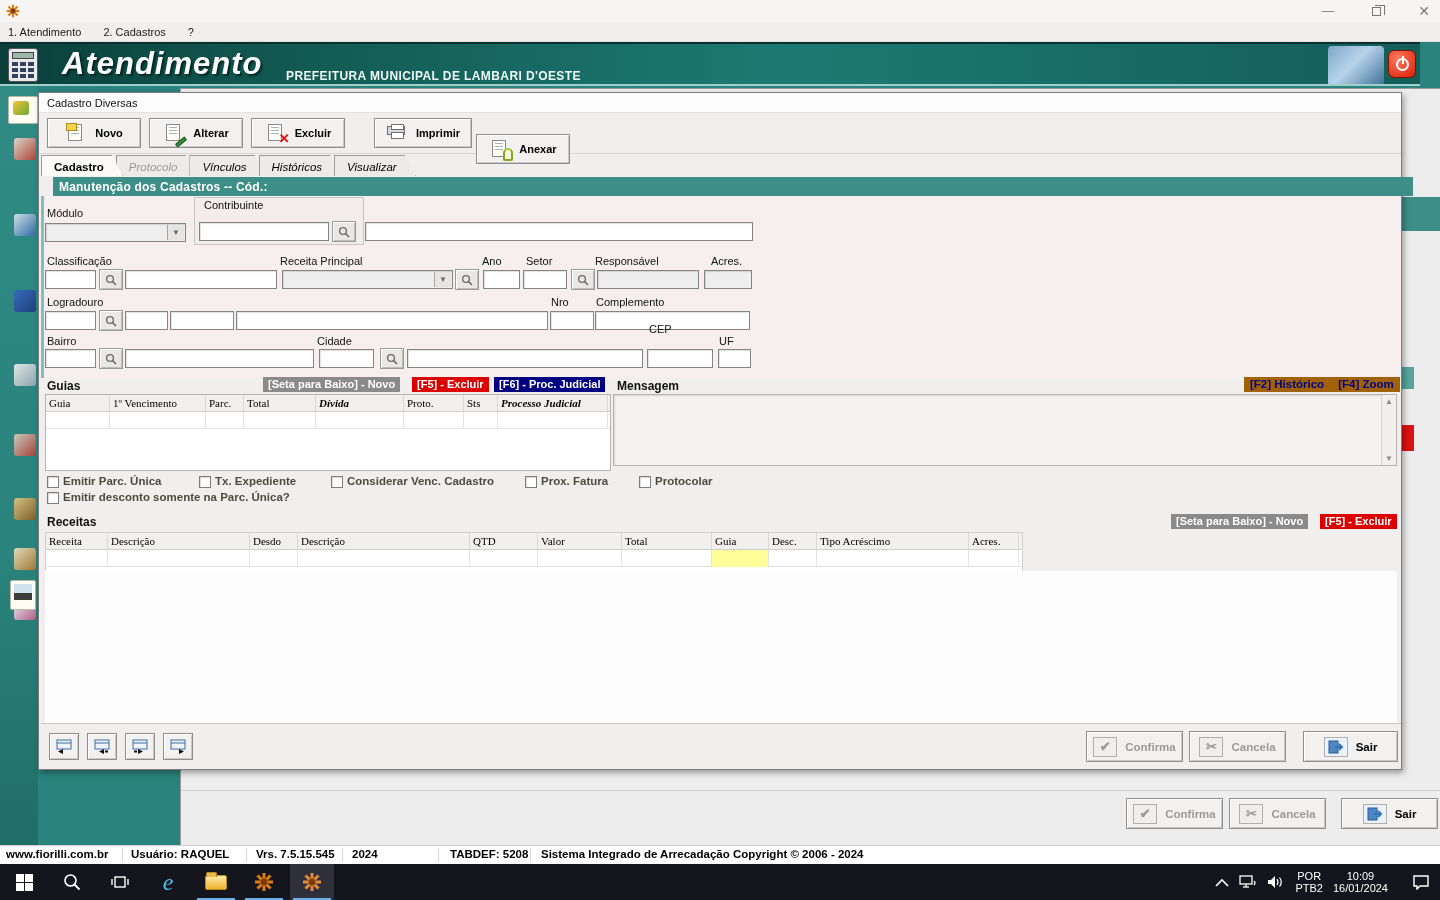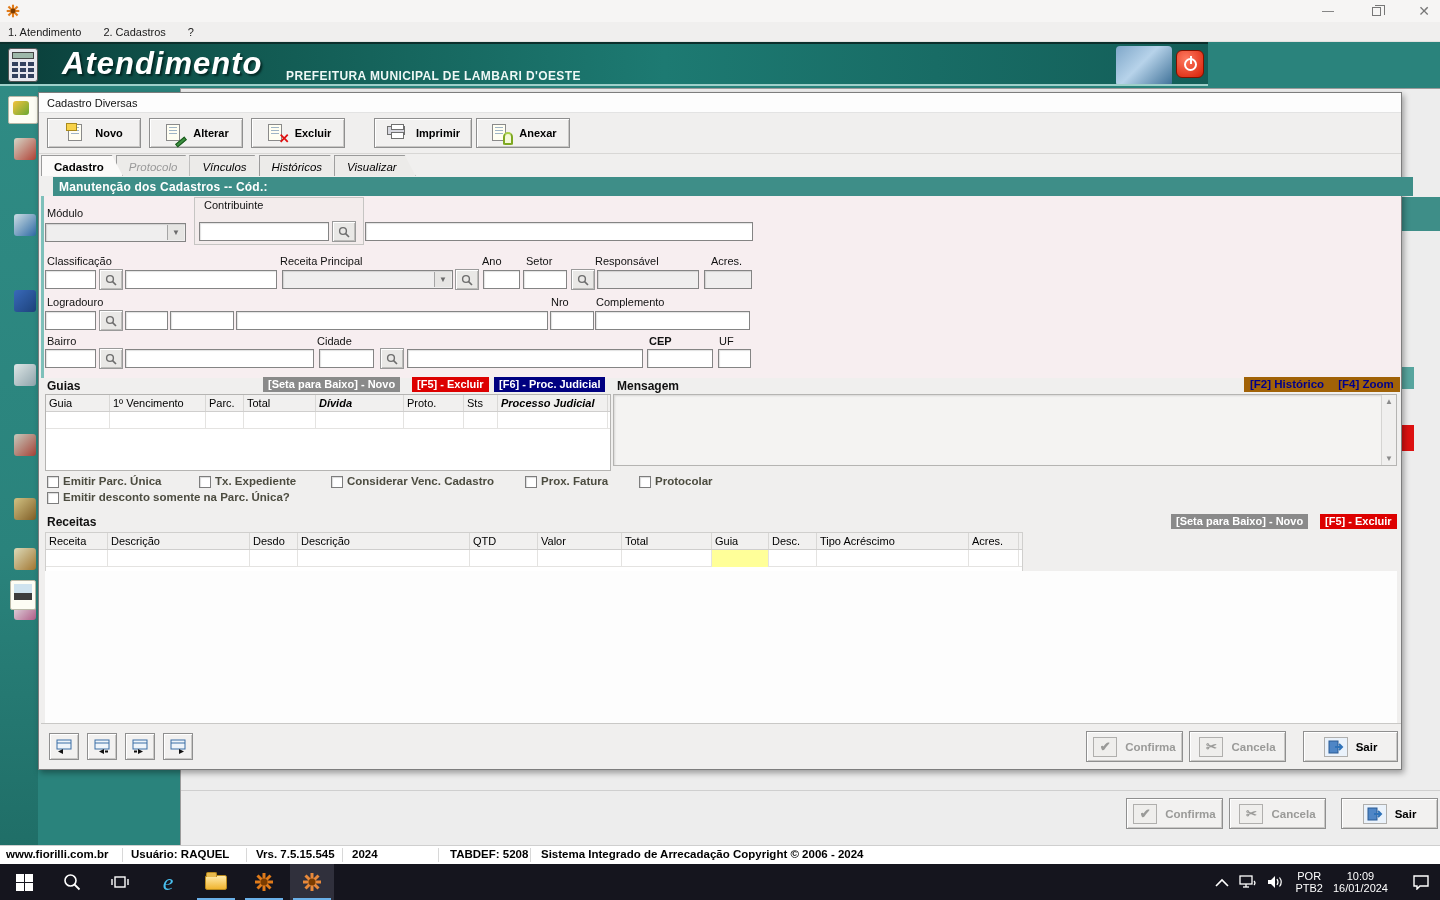--- a/index.html
+++ b/index.html
@@ -10,21 +10,21 @@
   .titlebar { position:absolute; left:0; top:0; width:1440px; height:22px; background:#f6f5f4; display:flex; align-items:center; padding:0 6px; }
   .titlebar .t-title { color:#8f8f8f; font-size:11px; margin-left:6px; }
   .win-controls { position:absolute; right:6px; top:0; height:22px; display:flex; align-items:center; gap:28px; color:#777; }
   .wc { width:20px; height:16px; display:flex; align-items:center; justify-content:center; font-size:12px; }
   .wc .restore { width:9px; height:9px; border:1px solid #777; position:relative; }
   .wc .restore:before { content:""; position:absolute; left:2px; top:-3px; width:9px; height:9px; border:1px solid #777; border-bottom:none; border-left:none; }
   .menubar { position:absolute; left:0; top:22px; width:1440px; height:20px; background:#f0efee; display:flex; align-items:center; gap:22px; padding:0 8px; border-bottom:1px solid #e2e1e0; }
   .menubar span { color:#1a1a1a; }
 
   
-  .banner { position:absolute; left:0; top:42px; width:1208px; height:44px; background:linear-gradient(90deg,#0a3e3a 0%, #11574f 18%, #1d7a72 55%, #135e58 100%); border-top:2px solid #0c2f2c; border-bottom:2px solid #9fd0ca; overflow:hidden; }
+  .banner { position:absolute; left:0; top:42px; width:1420px; height:44px; background:linear-gradient(90deg,#0a3e3a 0%, #11574f 18%, #1d7a72 55%, #135e58 100%); border-top:2px solid #0c2f2c; border-bottom:2px solid #9fd0ca; overflow:hidden; }
   .calc-icon { position:absolute; left:8px; top:4px; width:30px; height:34px; background:#e8e8ee; border:1px solid #555; border-radius:3px; padding:3px 3px; }
   .calc-icon .scr { height:7px; background:#9db7a9; border:1px solid #444; margin-bottom:3px; }
   .calc-icon .keys { display:grid; grid-template-columns:repeat(3,1fr); gap:2px; }
   .calc-icon .keys i { height:4px; background:#33415e; display:block; }
   .logo { position:absolute; left:62px; top:2px; font-size:31px; font-weight:bold; font-style:italic; color:#fff; text-shadow:2px 2px 2px rgba(0,30,28,.8); letter-spacing:1px; }
   .org { position:absolute; left:286px; top:25px; font-size:12px; font-weight:bold; color:#eef8f6; letter-spacing:.4px; }
   .banner-art { position:absolute; right:36px; top:2px; width:56px; height:40px; background:linear-gradient(135deg,#7fa7c9 0%, #b7d3ea 45%, #3c6f96 100%); border-radius:4px; }
   .pwr-btn { position:absolute; right:4px; top:6px; width:28px; height:28px; background:radial-gradient(circle at 35% 30%, #ff7a60, #d81e05); border-radius:6px; border:1px solid #7e1200; display:flex; align-items:center; justify-content:center; }
   .pwr-ring { width:13px; height:13px; border:2px solid #fff; border-radius:50%; position:relative; }
   .pwr-ring i { position:absolute; left:4.5px; top:-4px; width:2px; height:8px; background:#fff; display:block; }
@@ -68,21 +68,21 @@
   .tabs { position:absolute; left:2px; top:62px; height:21px; display:flex; }
   .tab { position:relative; height:21px; padding:5px 18px 0 12px; font-size:11.5px; background:#ecebe9; border:1px solid #9a9a9a; border-bottom:none; clip-path:polygon(0 0, calc(100% - 11px) 0, 100% 100%, 0 100%); margin-right:-7px; font-style:italic; }
   .tab.active { background:#fbfaf9; font-weight:bold; font-style:normal; z-index:5; }
   .tab.ghost { color:#9a9a9a; }
   .sec-header { position:absolute; left:14px; top:84px; width:1360px; height:19px; background:#3e8e88; color:#fff; font-weight:bold; font-size:12px; display:flex; align-items:center; padding-left:6px; letter-spacing:.2px; }
   .form-area { position:absolute; left:2px; top:103px; width:1360px; height:182px; background:#f7eef0; border-left:3px solid #7ec0ba; }
   .groupbox { position:absolute; border:1px solid #c6c5c3; background:#f3ecec; }
   .grid-bar { position:absolute; font-weight:bold; font-size:12px; color:#111; }
   .hint-teal { position:absolute; background:#a16207; color:#00008b; font-weight:bold; font-size:11.5px; display:flex; gap:14px; align-items:center; padding:1px 6px 2px; }
   .grid { position:absolute; background:#fff; border:1px solid #b5b4b2; }
-  .grid-head { display:flex; background:#f1f0ef; border-bottom:1px solid #cfcecd; }
+  .grid-head { display:flex; background:#f1f0ef; border-bottom:1px solid #cfcecd;font-family:Liberation Serif, serif; }
   .grid-head .gc { padding:2px 3px; border-right:1px solid #d9d8d6; font-size:11px; white-space:nowrap; overflow:hidden; }
   .grid-row { display:flex; border-bottom:1px solid #e4e3e1; height:17px; }
   .grid-row .gc { border-right:1px solid #e4e3e1; height:17px; }
   .bi { font-weight:bold; font-style:italic; }
   .memo { position:absolute; background:#f4f3f2; border:1px solid #b5b4b2; box-shadow:inset 1px 1px 2px rgba(0,0,0,.12); }
   .memo .vscroll { position:absolute; right:0; top:0; bottom:0; width:15px; background:#f0efee; border-left:1px solid #d5d4d2; display:flex; flex-direction:column; justify-content:space-between; align-items:center; padding:2px 0; color:#8a8a8a; font-size:8px; }
   .footerbar { position:absolute; left:2px; bottom:2px; width:1360px; height:44px; background:#f0efee; border-top:1px solid #c9c8c6; }
   .navbtn { position:absolute; top:9px; width:30px; height:27px; }
   .navbtn svg { display:block; }
   .act-btn { position:absolute; top:7px; height:31px; width:97px; font-size:11.5px; }
@@ -237,21 +237,21 @@
           <span class="ovl redx">✕</span>
         </span>
       <span>Excluir</span>
     </div>
     <div class="btn3d tb-btn" style="left:335px; width:98px;">
       <span class="tb-ico">
           <span class="printer"></span>
         </span>
       <span>Imprimir</span>
     </div>
-    <div class="btn3d tb-btn" style="left:437px;">
+    <div class="btn3d tb-btn" style="left:437px;margin-top:16px;">
       <span class="tb-ico">
           <span class="doc">
             <i></i>
             <i></i>
             <i></i>
           </span>
           <span class="clip"></span>
         </span>
       <span>Anexar</span>
     </div>
@@ -350,21 +350,21 @@
   <div class="inp" style="left:86px; top:256px; width:189px;"></div>
   <span class="lbl" style="left:278px; top:242px;">Cidade</span>
   <div class="inp" style="left:280px; top:256px; width:55px;"></div>
   <div class="mag" style="left:341px; top:255px;">
       <svg width="12" height="12" viewBox="0 0 12 12">
         <circle cx="5" cy="5" r="3.4" fill="none" stroke="#6d6d6d" stroke-width="1.4"></circle>
         <line x1="7.6" y1="7.6" x2="11" y2="11" stroke="#6d6d6d" stroke-width="1.6"></line>
       </svg>
     </div>
   <div class="inp" style="left:368px; top:256px; width:236px;"></div>
-  <span class="lbl" style="left:610px; top:242px;font-weight:bold;">CEP</span>
+  <span class="lbl" style="left:610px; top:230px;">CEP</span>
   <div class="inp" style="left:608px; top:256px; width:66px;"></div>
   <span class="lbl" style="left:680px; top:242px;">UF</span>
   <div class="inp" style="left:679px; top:256px; width:33px;"></div>
 
   <span class="grid-bar" style="left:8px; top:286px;">Guias</span>
   <span class="badge" style="position:absolute; left:224px; top:284px; background:#8a8a8a;">[Seta para Baixo] - Novo</span>
   <span class="badge" style="position:absolute; left:373px; top:284px; background:#dd0000;">[F5] - Excluir</span>
   <span class="badge" style="position:absolute; left:455px; top:284px; background:#000080;">[F6] - Proc. Judicial</span>
   <span class="grid-bar" style="left:578px; top:286px;">Mensagem</span>
   <div class="hint-teal" style="left:1205px; top:284px;">

